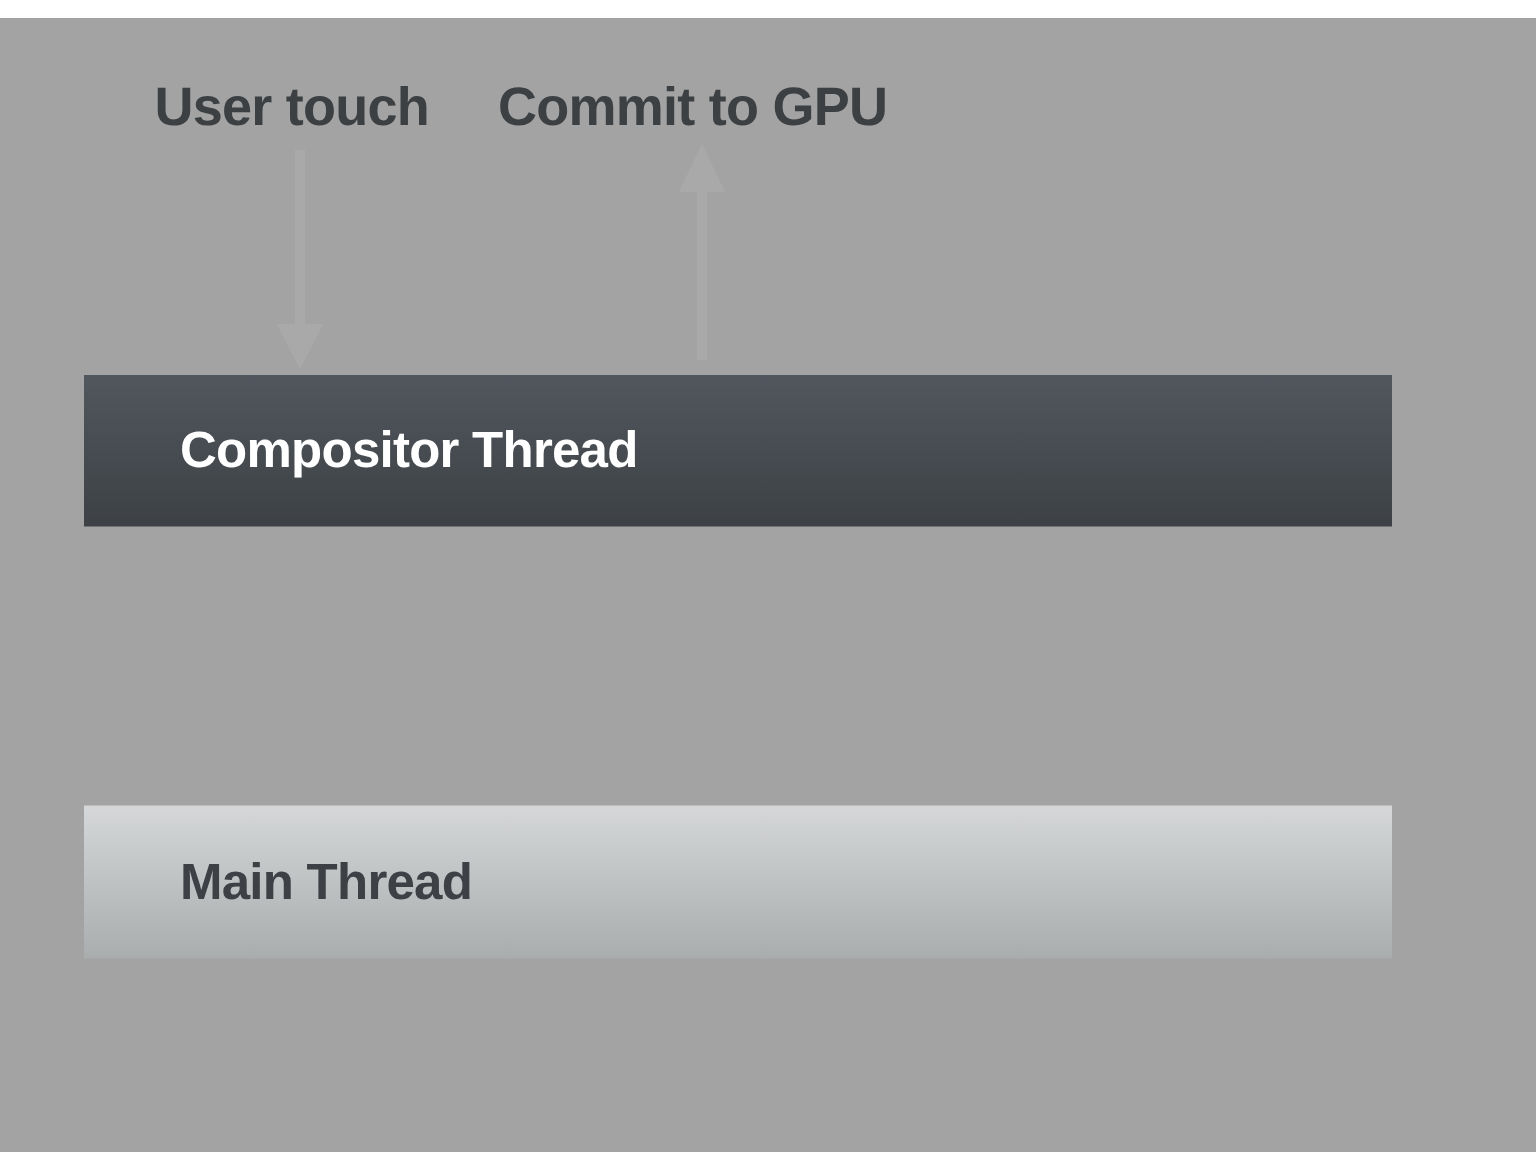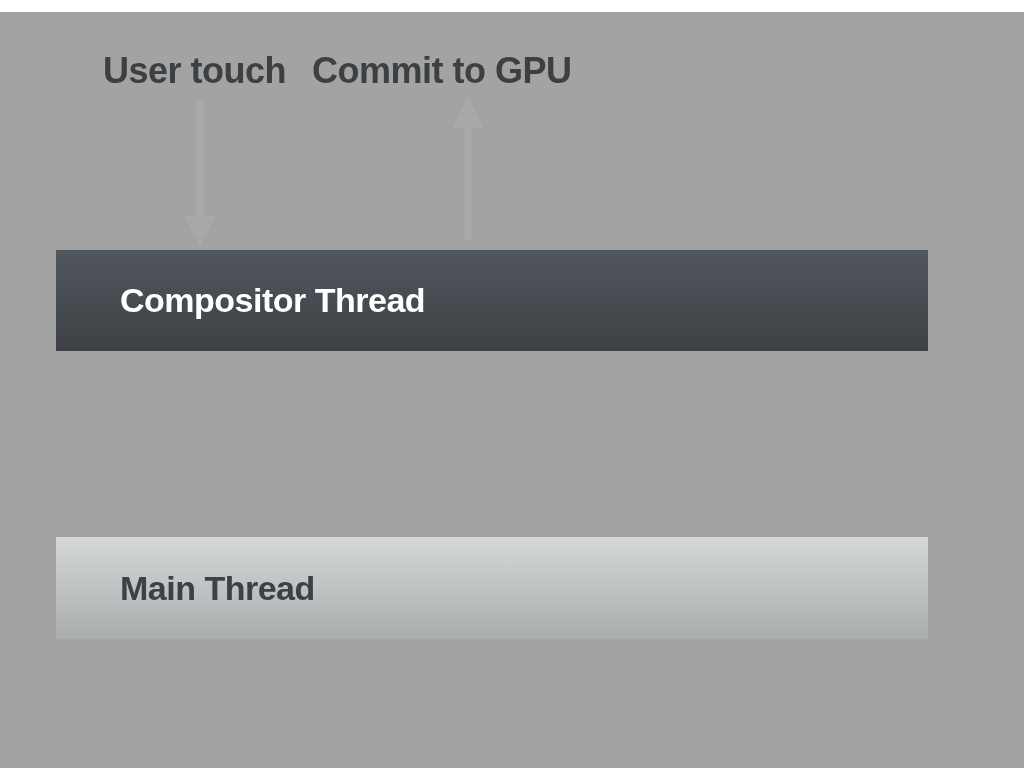--- a/index.html
+++ b/index.html
@@ -17,21 +17,21 @@
   }
   .annotation-label {
     position: absolute;
     font-size: 36px;
     font-weight: bold;
     letter-spacing: -0.5px;
     color: #3c4043;
     white-space: nowrap;
   }
   #label-user-touch { left: 103px; top: 38px; }
-  #label-commit-gpu { left: 312px; top: 38px; }
+  #label-commit-gpu { left: 332px; top: 38px; }
   .arrow-svg { position: absolute; display: block; }
   #arrow-down { left: 183px; top: 88px; }
   #arrow-up   { left: 451px; top: 84px; }
   .thread-bar {
     position: absolute;
     left: 56px;
     width: 872px;
     display: flex;
     align-items: center;
   }

